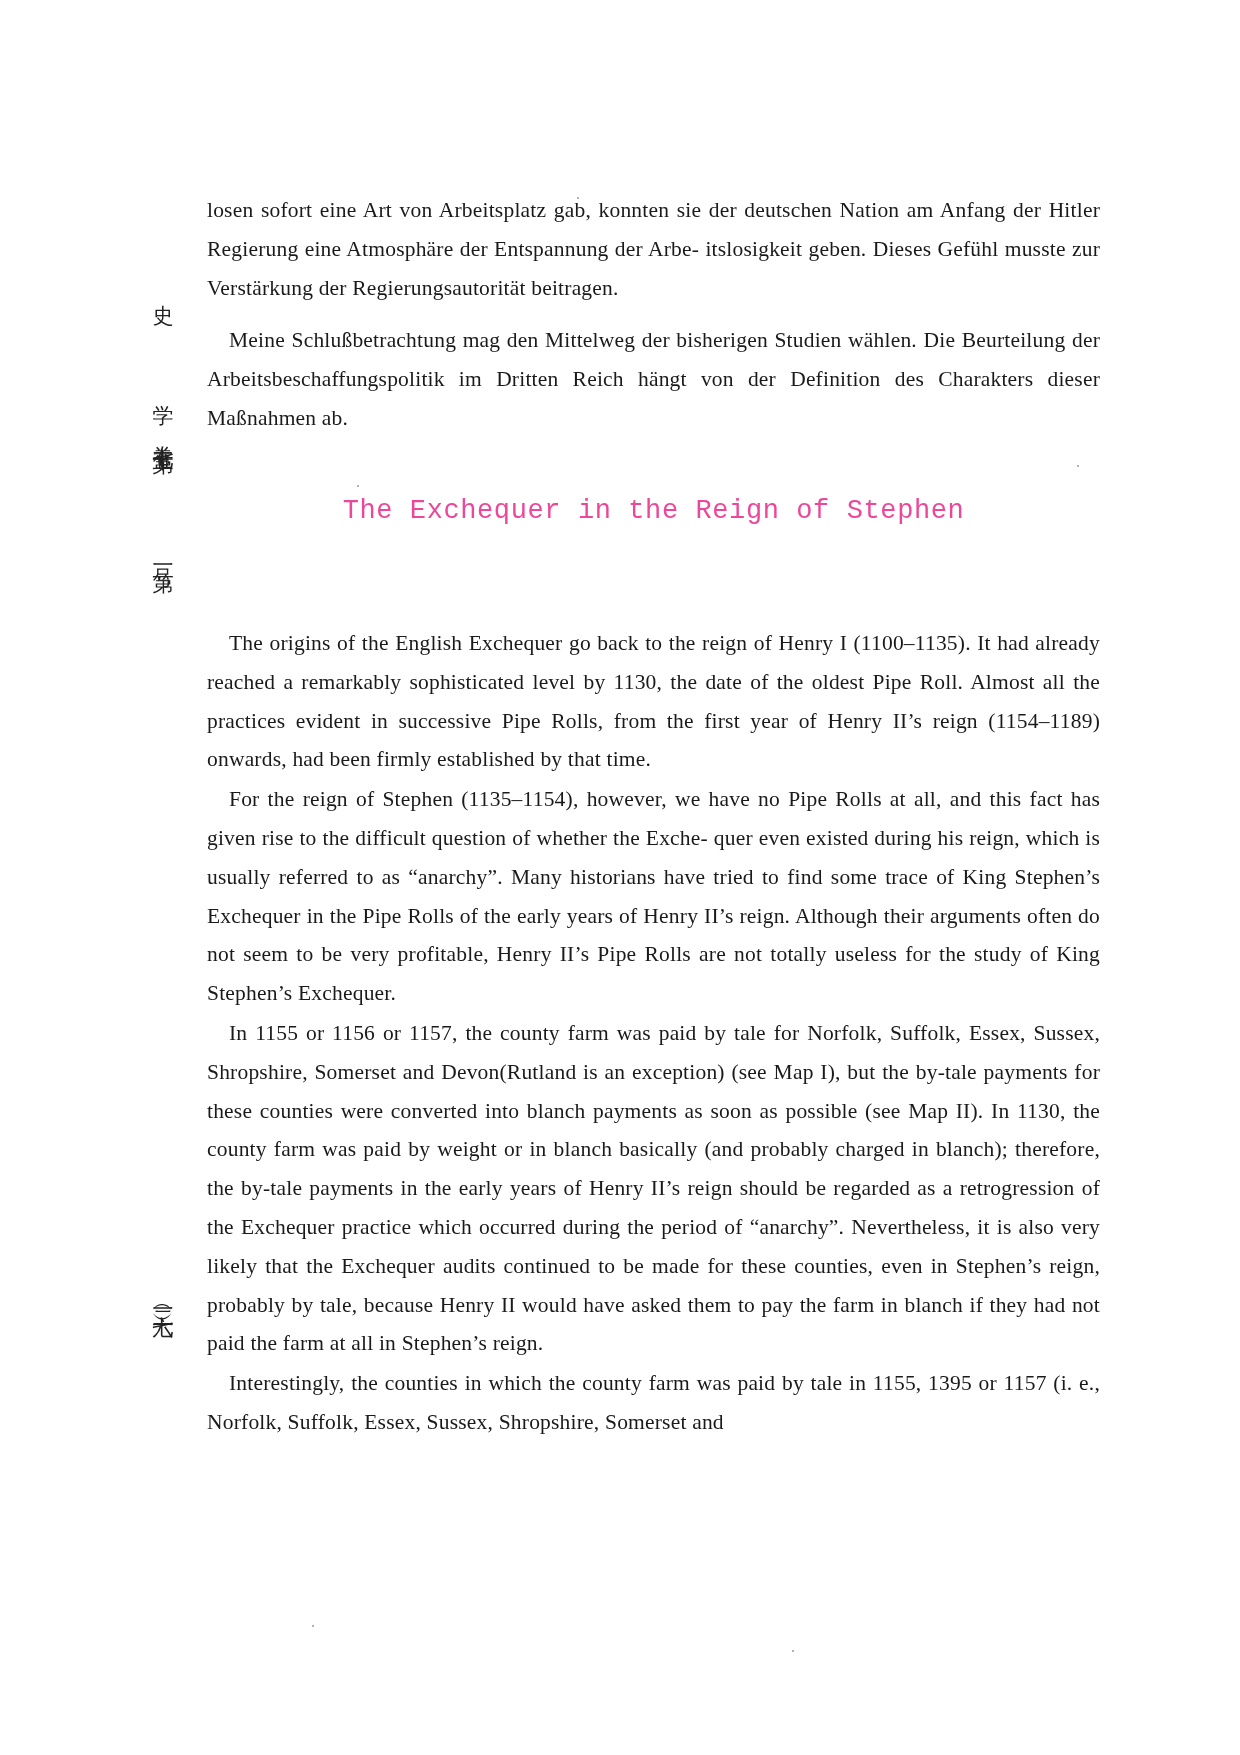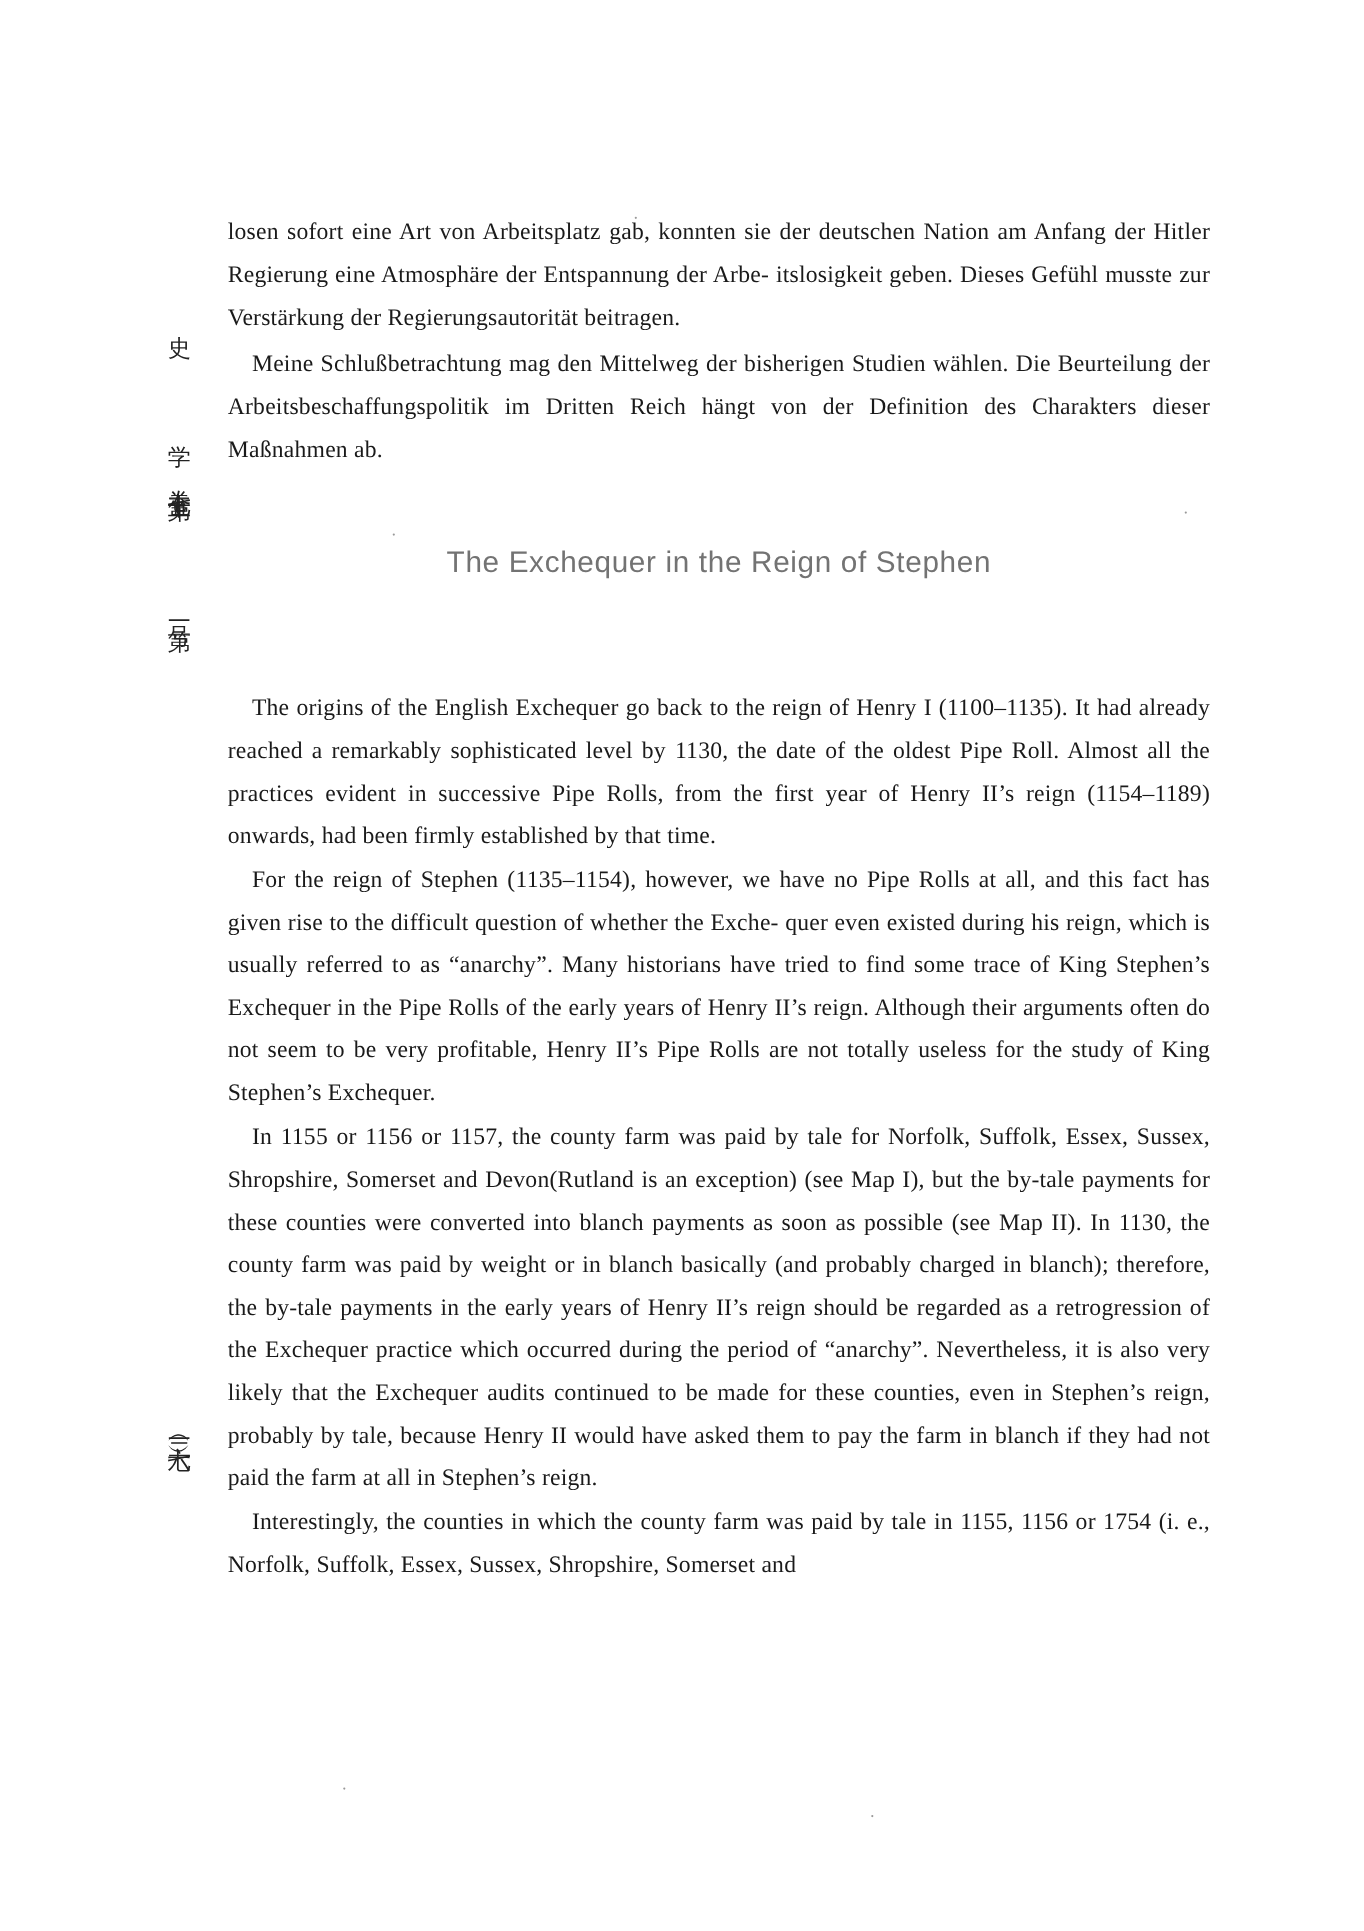--- a/index.html
+++ b/index.html
@@ -8,25 +8,25 @@
   .text-block {
     position: absolute; left: 195px; width: 893px;
     font-family: "Liberation Serif", "DejaVu Serif", serif;
     font-size: 21.5px; line-height: 38.8px; text-align: justify;
     letter-spacing: 0.2px;
   }
   .text-block p { margin: 0; text-indent: 22px; }
   .text-block p.cont { text-indent: 0; }
   .text-block p + p { margin-top: 1px; }
   #german { top: 191px; }
-  #german p.p2 { margin-top: 4px; }
+  #german p.p2 { margin-top: 14px; }
   .title {
     position: absolute; left: 195px; width: 893px; top: 496px; text-align: center;
-    font-family: Liberation Sans, sans-serif; font-size: 27px; letter-spacing: 0.6px;
-    color: #737373;
+    font-family: Liberation Mono, monospace; font-size: 27px; letter-spacing: 0.6px;
+    color: #ec4899;
   }
   .author {
     position: absolute; left: 195px; width: 893px; top: 556px; text-align: center;
     font-family: "Liberation Serif", "DejaVu Serif", serif; font-size: 21px; letter-spacing: 1px;
   }
   #english { top: 624px; }
   .margin-col {
     position: absolute; width: 40px; left: 131px;
     font-family: "DejaVu Sans", sans-serif; font-size: 21px; color: #222;
     writing-mode: vertical-rl; text-orientation: upright; line-height: 40px;
@@ -53,21 +53,21 @@
     <p class="cont">losen sofort eine Art von Arbeitsplatz gab, konnten sie der deutschen Nation am Anfang der Hitler Regierung eine Atmosphäre der Entspannung der Arbe- itslosigkeit geben. Dieses Gefühl musste zur Verstärkung der Regierungsautorität beitragen.</p>
     <p class="p2">Meine Schlußbetrachtung mag den Mittelweg der bisherigen Studien wählen. Die Beurteilung der Arbeitsbeschaffungspolitik im Dritten Reich hängt von der Definition des Charakters dieser Maßnahmen ab.</p>
   </div>
 
   <div class="title">The Exchequer in the Reign of Stephen</div>
 
   <div class="text-block" id="english">
     <p>The origins of the English Exchequer go back to the reign of Henry I (1100–1135). It had already reached a remarkably sophisticated level by 1130, the date of the oldest Pipe Roll. Almost all the practices evident in successive Pipe Rolls, from the first year of Henry II’s reign (1154–1189) onwards, had been firmly established by that time.</p>
     <p>For the reign of Stephen (1135–1154), however, we have no Pipe Rolls at all, and this fact has given rise to the difficult question of whether the Exche- quer even existed during his reign, which is usually referred to as “anarchy”. Many historians have tried to find some trace of King Stephen’s Exchequer in the Pipe Rolls of the early years of Henry II’s reign. Although their arguments often do not seem to be very profitable, Henry II’s Pipe Rolls are not totally useless for the study of King Stephen’s Exchequer.</p>
     <p>In 1155 or 1156 or 1157, the county farm was paid by tale for Norfolk, Suffolk, Essex, Sussex, Shropshire, Somerset and Devon(Rutland is an exception) (see Map I), but the by-tale payments for these counties were converted into blanch payments as soon as possible (see Map II). In 1130, the county farm was paid by weight or in blanch basically (and probably charged in blanch); therefore, the by-tale payments in the early years of Henry II’s reign should be regarded as a retrogression of the Exchequer practice which occurred during the period of “anarchy”. Nevertheless, it is also very likely that the Exchequer audits continued to be made for these counties, even in Stephen’s reign, probably by tale, because Henry II would have asked them to pay the farm in blanch if they had not paid the farm at all in Stephen’s reign.</p>
-    <p>Interestingly, the counties in which the county farm was paid by tale in 1155, 1156 or 1754 (i. e., Norfolk, Suffolk, Essex, Sussex, Shropshire, Somerset and</p>
+    <p>Interestingly, the counties in which the county farm was paid by tale in 1155, 1395 or 1157 (i. e., Norfolk, Suffolk, Essex, Sussex, Shropshire, Somerset and</p>
   </div>
 
   <div class="speck" style="left:345px;top:485px;"></div>
   <div class="speck" style="left:1065px;top:465px;"></div>
   <div class="speck" style="left:300px;top:1625px;"></div>
   <div class="speck" style="left:780px;top:1650px;"></div>
   <div class="speck" style="left:565px;top:197px;"></div>
 </div>
 
 </body></html>

